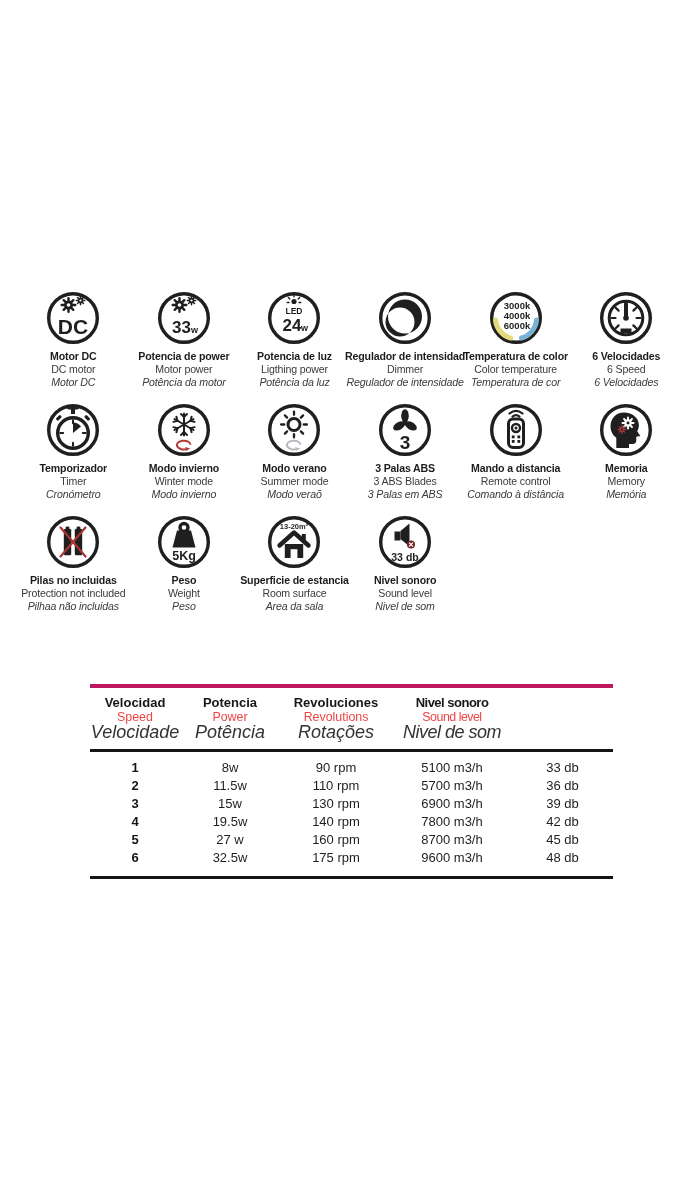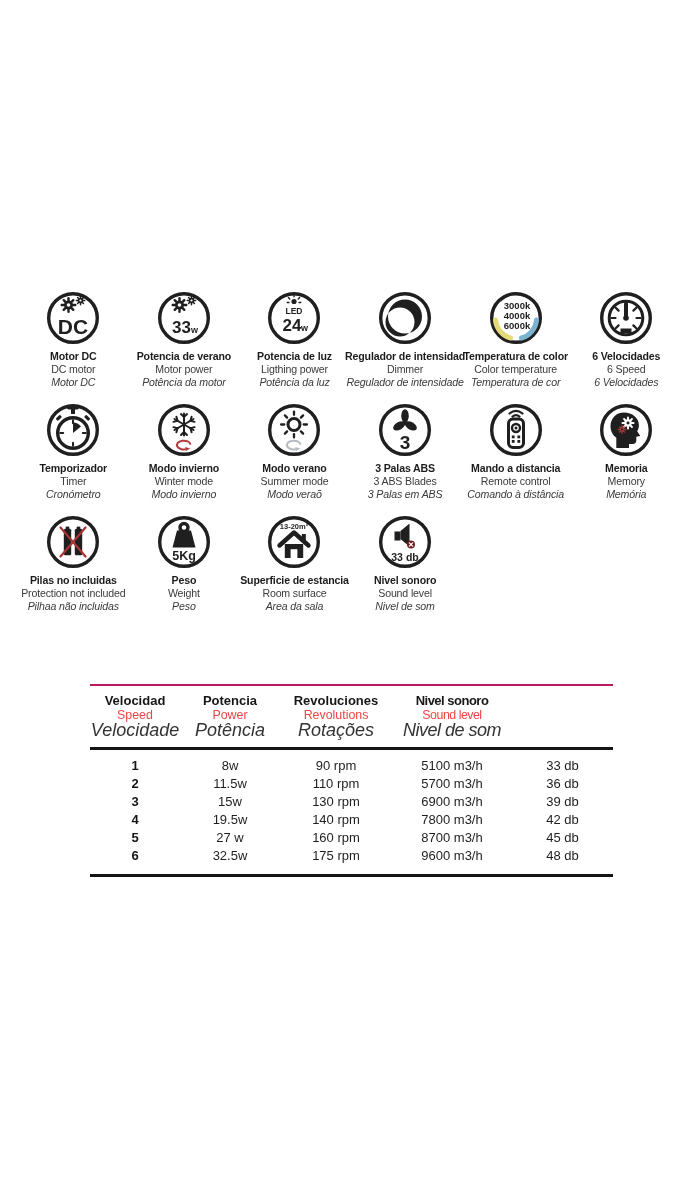--- a/index.html
+++ b/index.html
@@ -17,21 +17,21 @@
   .labels{margin-top:4px;font-size:10.6px;line-height:12.8px;letter-spacing:-0.15px;}
   .lbl{white-space:nowrap;width:max-content;align-self:center;margin:0 auto;}
   .l1{font-weight:bold;color:#1c1c1c;}
   .l2{color:#3a3a3a;}
   .l3{font-style:italic;color:#3a3a3a;}
   svg text{font-family:"Liberation Sans",sans-serif;}
   
   .spec-table{position:absolute;left:90px;top:684px;width:523px;color:#1e1e1e;}
   .t-head{
     display:grid;grid-template-columns:90px 100px 112px 120px 101px;
-    border-top:2px solid #be185d;border-bottom:3px solid #151515;
+    border-top:4px solid #be185d;border-bottom:3px solid #151515;
     padding:7px 0 9px 0;
   }
   .t-col{text-align:center;line-height:15px;}
   .h1{font-weight:bold;font-size:13px;color:#171717;}
   .h2{font-size:12.4px;color:#ef4444;}
   .h3{font-size:18px;font-style:italic;color:#333;text-align:center;}
   .t-col.cond .h1,.t-col.cond .h2,.t-col.cond .h3{letter-spacing:-0.5px;}
   .t-body{border-bottom:3px solid #151515;padding:7px 0 9px 0;}
   .t-row{
     display:grid;grid-template-columns:90px 100px 112px 120px 101px;
@@ -120,21 +120,21 @@
     <div class="icon-wrap">
       <svg viewBox="0 0 56 56" width="56" height="56">
         <circle cx="28" cy="28" r="24.3" fill="#fff" stroke="#1f1f1f" stroke-width="3.4"></circle>
         <use href="#gear" transform="translate(23.5,15)"></use>
         <use href="#gear" transform="translate(35.5,10.5) scale(0.62)"></use>
         <text x="25.5" y="43" font-size="17" font-weight="bold" text-anchor="middle" fill="#1f1f1f">33</text>
         <text x="38.5" y="43" font-size="9" font-weight="bold" text-anchor="middle" fill="#1f1f1f">w</text>
       </svg>
     </div>
     <div class="labels">
-      <div class="lbl l1">Potencia de verano</div>
+      <div class="lbl l1">Potencia de power</div>
       <div class="lbl l2">Motor power</div>
       <div class="lbl l3">Potência da motor</div>
     </div>
   </div>
 
   <div class="feature">
     <div class="icon-wrap">
       <svg viewBox="0 0 56 56" width="56" height="56">
         <circle cx="28" cy="28" r="24.3" fill="#fff" stroke="#1f1f1f" stroke-width="3.4"></circle>
         <g>

